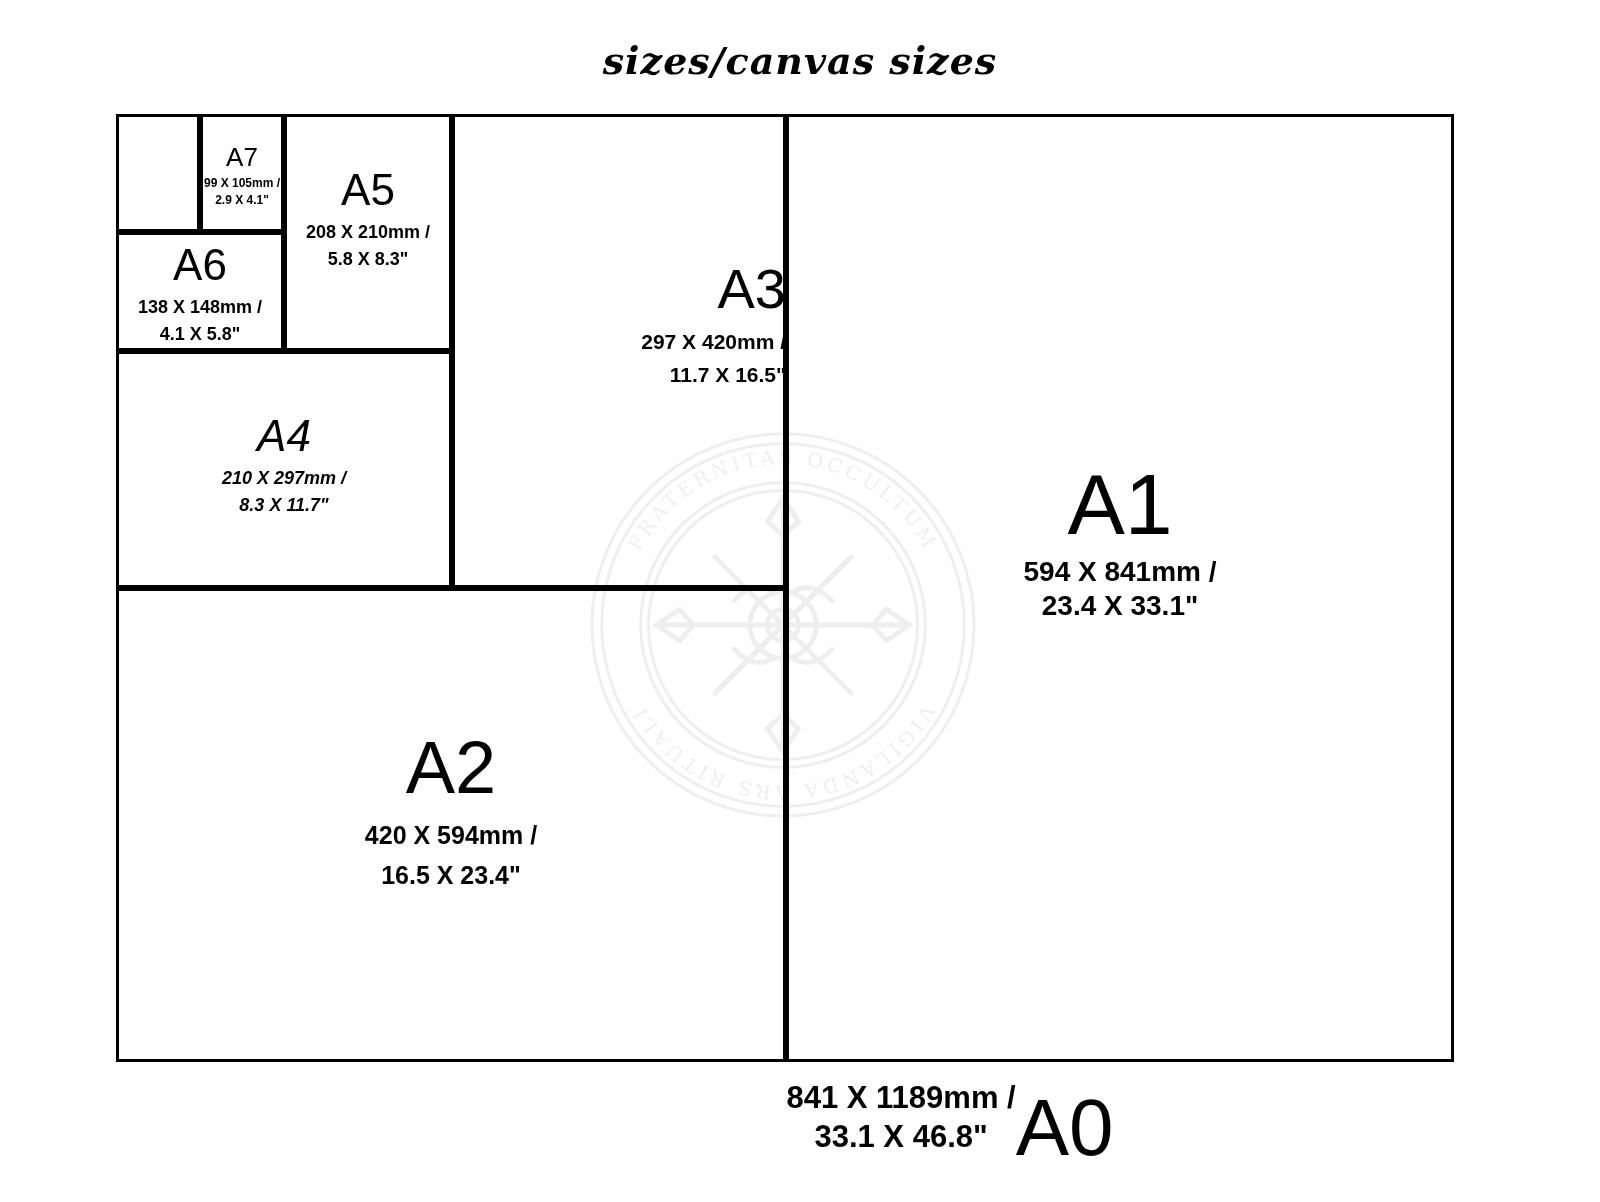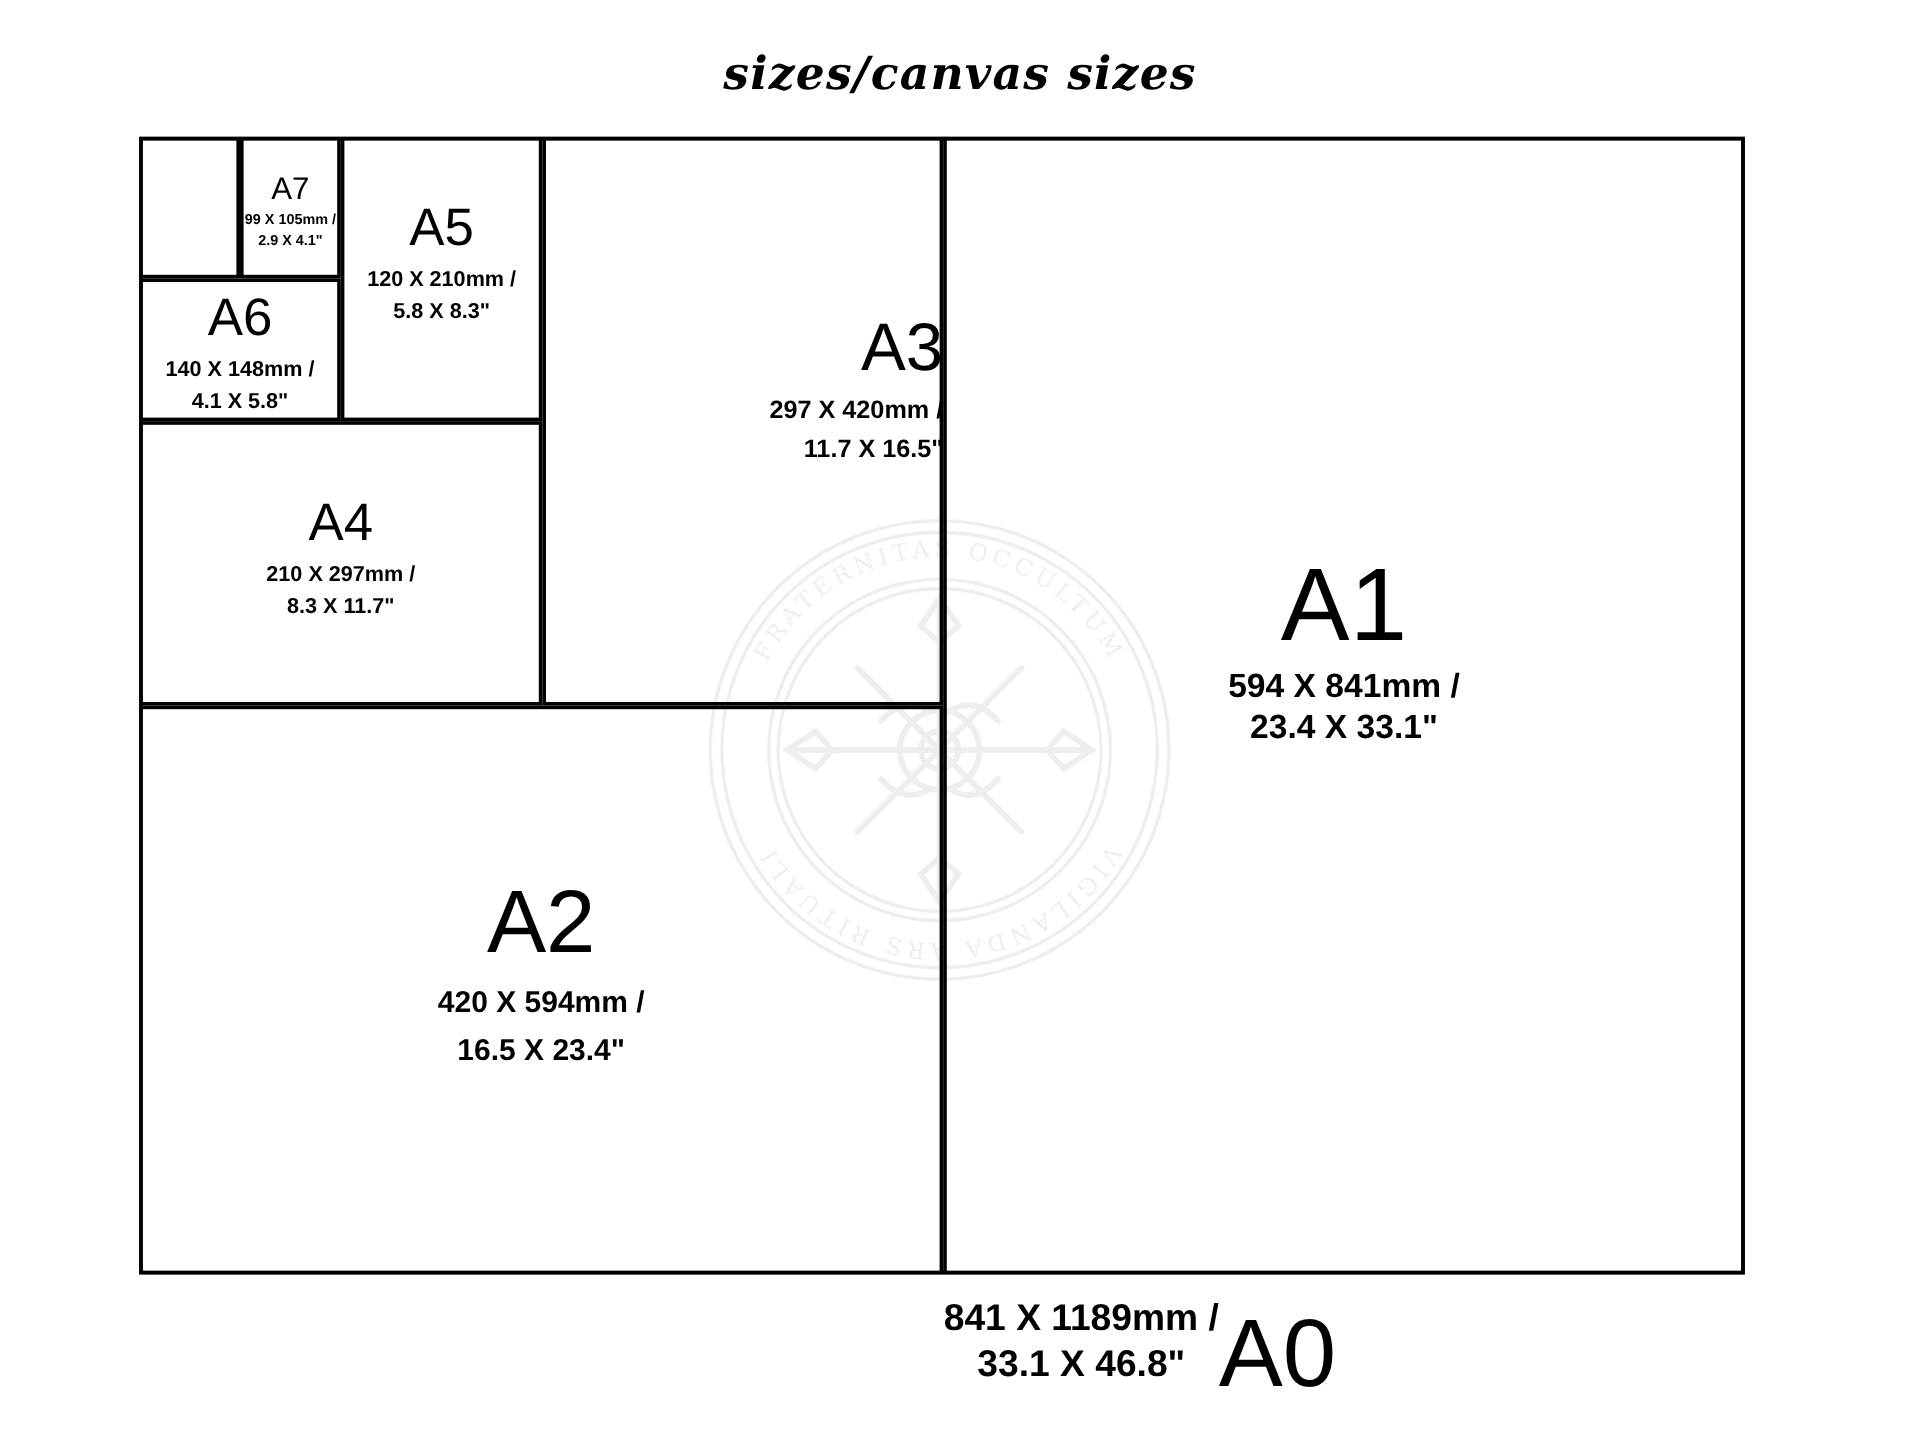--- a/index.html
+++ b/index.html
@@ -177,37 +177,37 @@
   </div>
 
   <div class="box" style="left:336px; top:0; width:334px; height:474px;"></div>
   <div class="lbl sz-md" style="left:336px; top:142px; width:334px;text-align:right;">
     <span class="name">A3</span>
     <span class="dims">297 X 420mm /</span>
     <span class="dims">11.7 X 16.5"</span>
   </div>
 
   <div class="box" style="left:0; top:237px; width:336px; height:237px;"></div>
-  <div class="lbl sz-sm" style="left:0; top:296px; width:336px;">
+  <div class="lbl sz-sm" style="left:0; top:296px; width:336px;font-style:italic;">
     <span class="name">A4</span>
     <span class="dims">210 X 297mm /</span>
     <span class="dims">8.3 X 11.7"</span>
   </div>
 
   <div class="box" style="left:168px; top:0; width:168px; height:237px;"></div>
   <div class="lbl sz-sm" style="left:168px; top:50px; width:168px;">
     <span class="name">A5</span>
-    <span class="dims">120 X 210mm /</span>
+    <span class="dims">208 X 210mm /</span>
     <span class="dims">5.8 X 8.3"</span>
   </div>
 
   <div class="box" style="left:0; top:118px; width:168px; height:119px;"></div>
   <div class="lbl sz-sm" style="left:0; top:125px; width:168px;">
     <span class="name">A6</span>
-    <span class="dims">140 X 148mm /</span>
+    <span class="dims">138 X 148mm /</span>
     <span class="dims">4.1 X 5.8"</span>
   </div>
 
   <div class="box" style="left:84px; top:0; width:84px; height:118px;"></div>
   <div class="lbl sz-xs" style="left:84px; top:28px; width:84px;">
     <span class="name">A7</span>
     <span class="dims">99 X 105mm /</span>
     <span class="dims">2.9 X 4.1"</span>
   </div>
 

